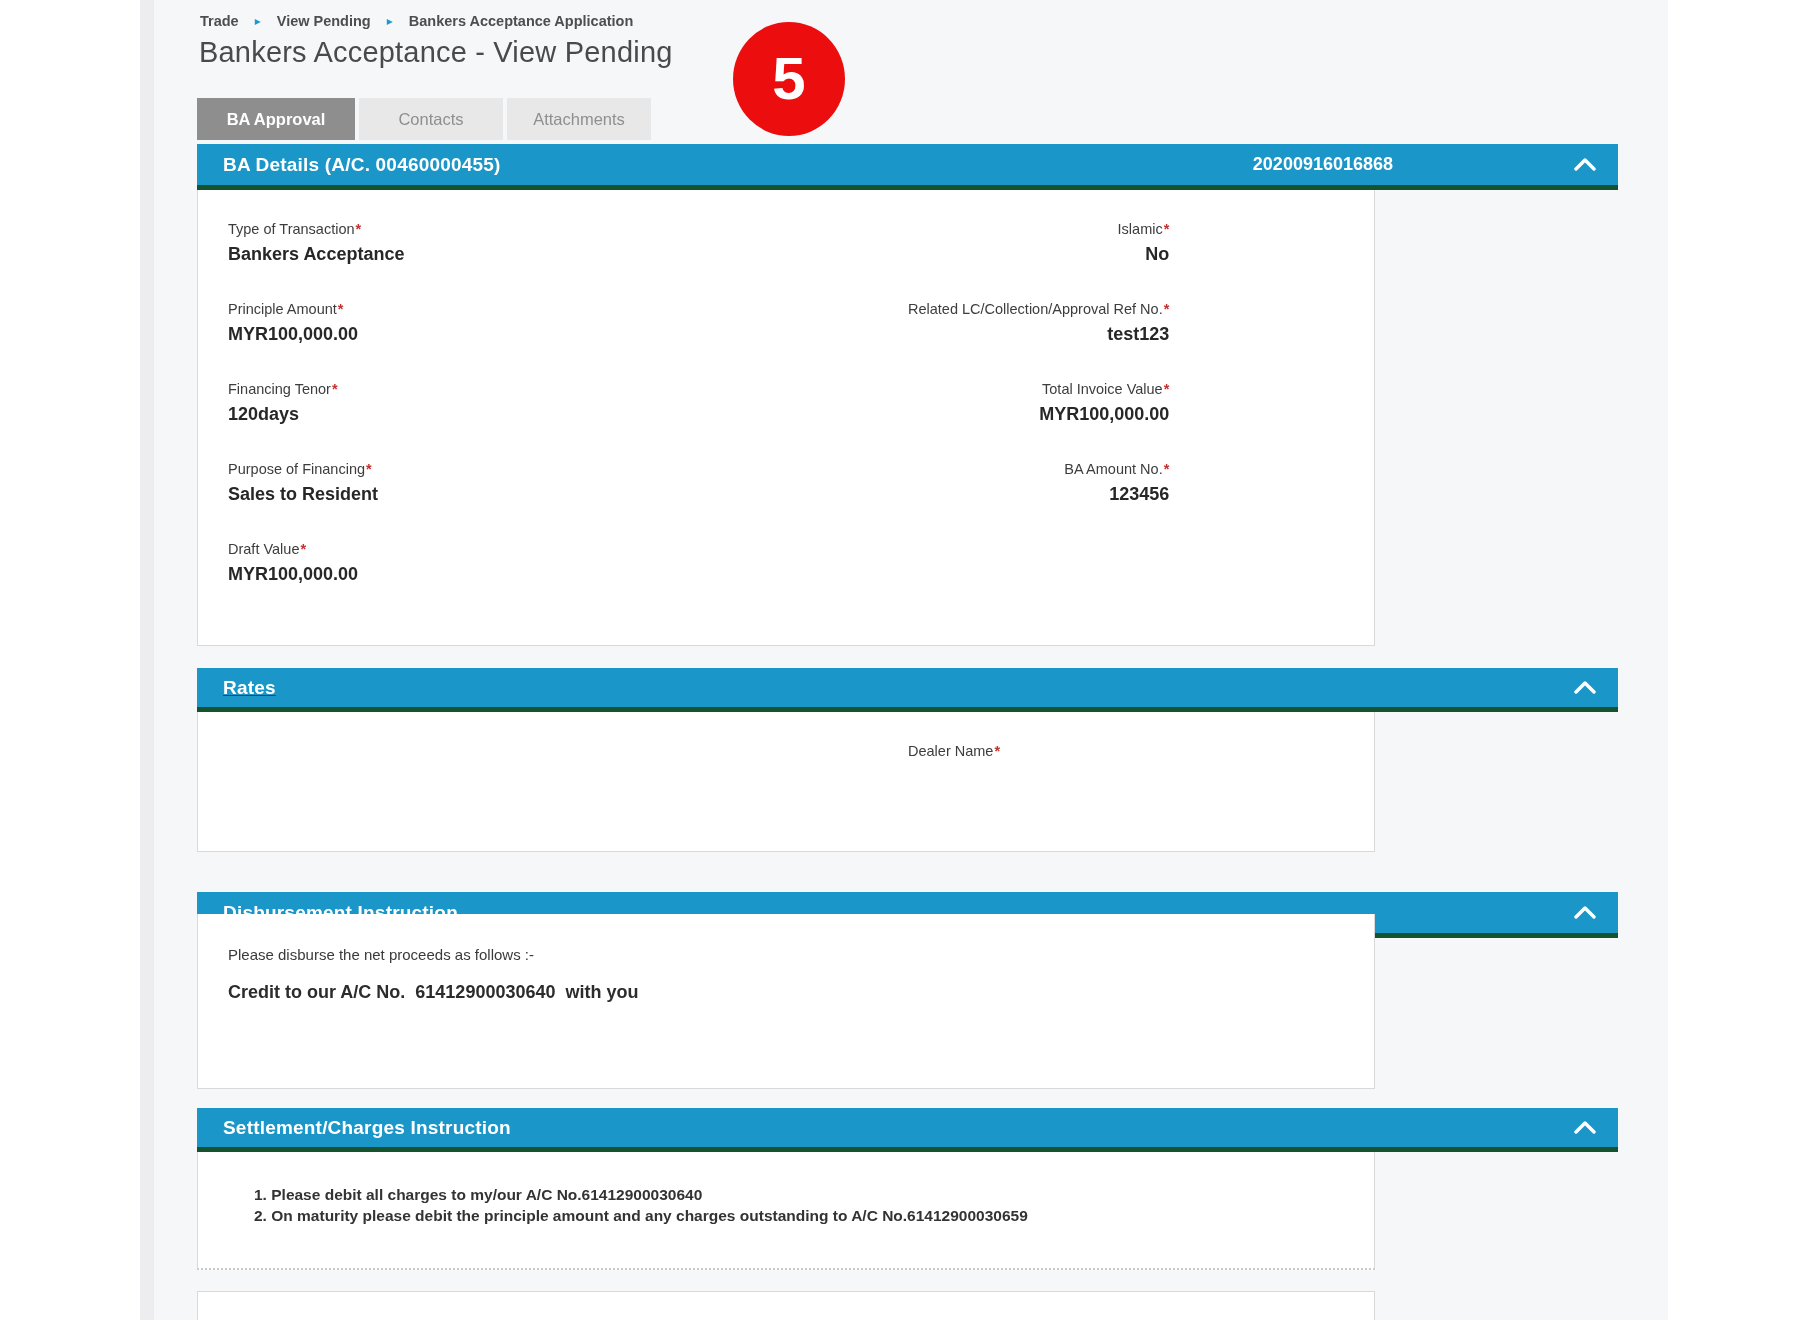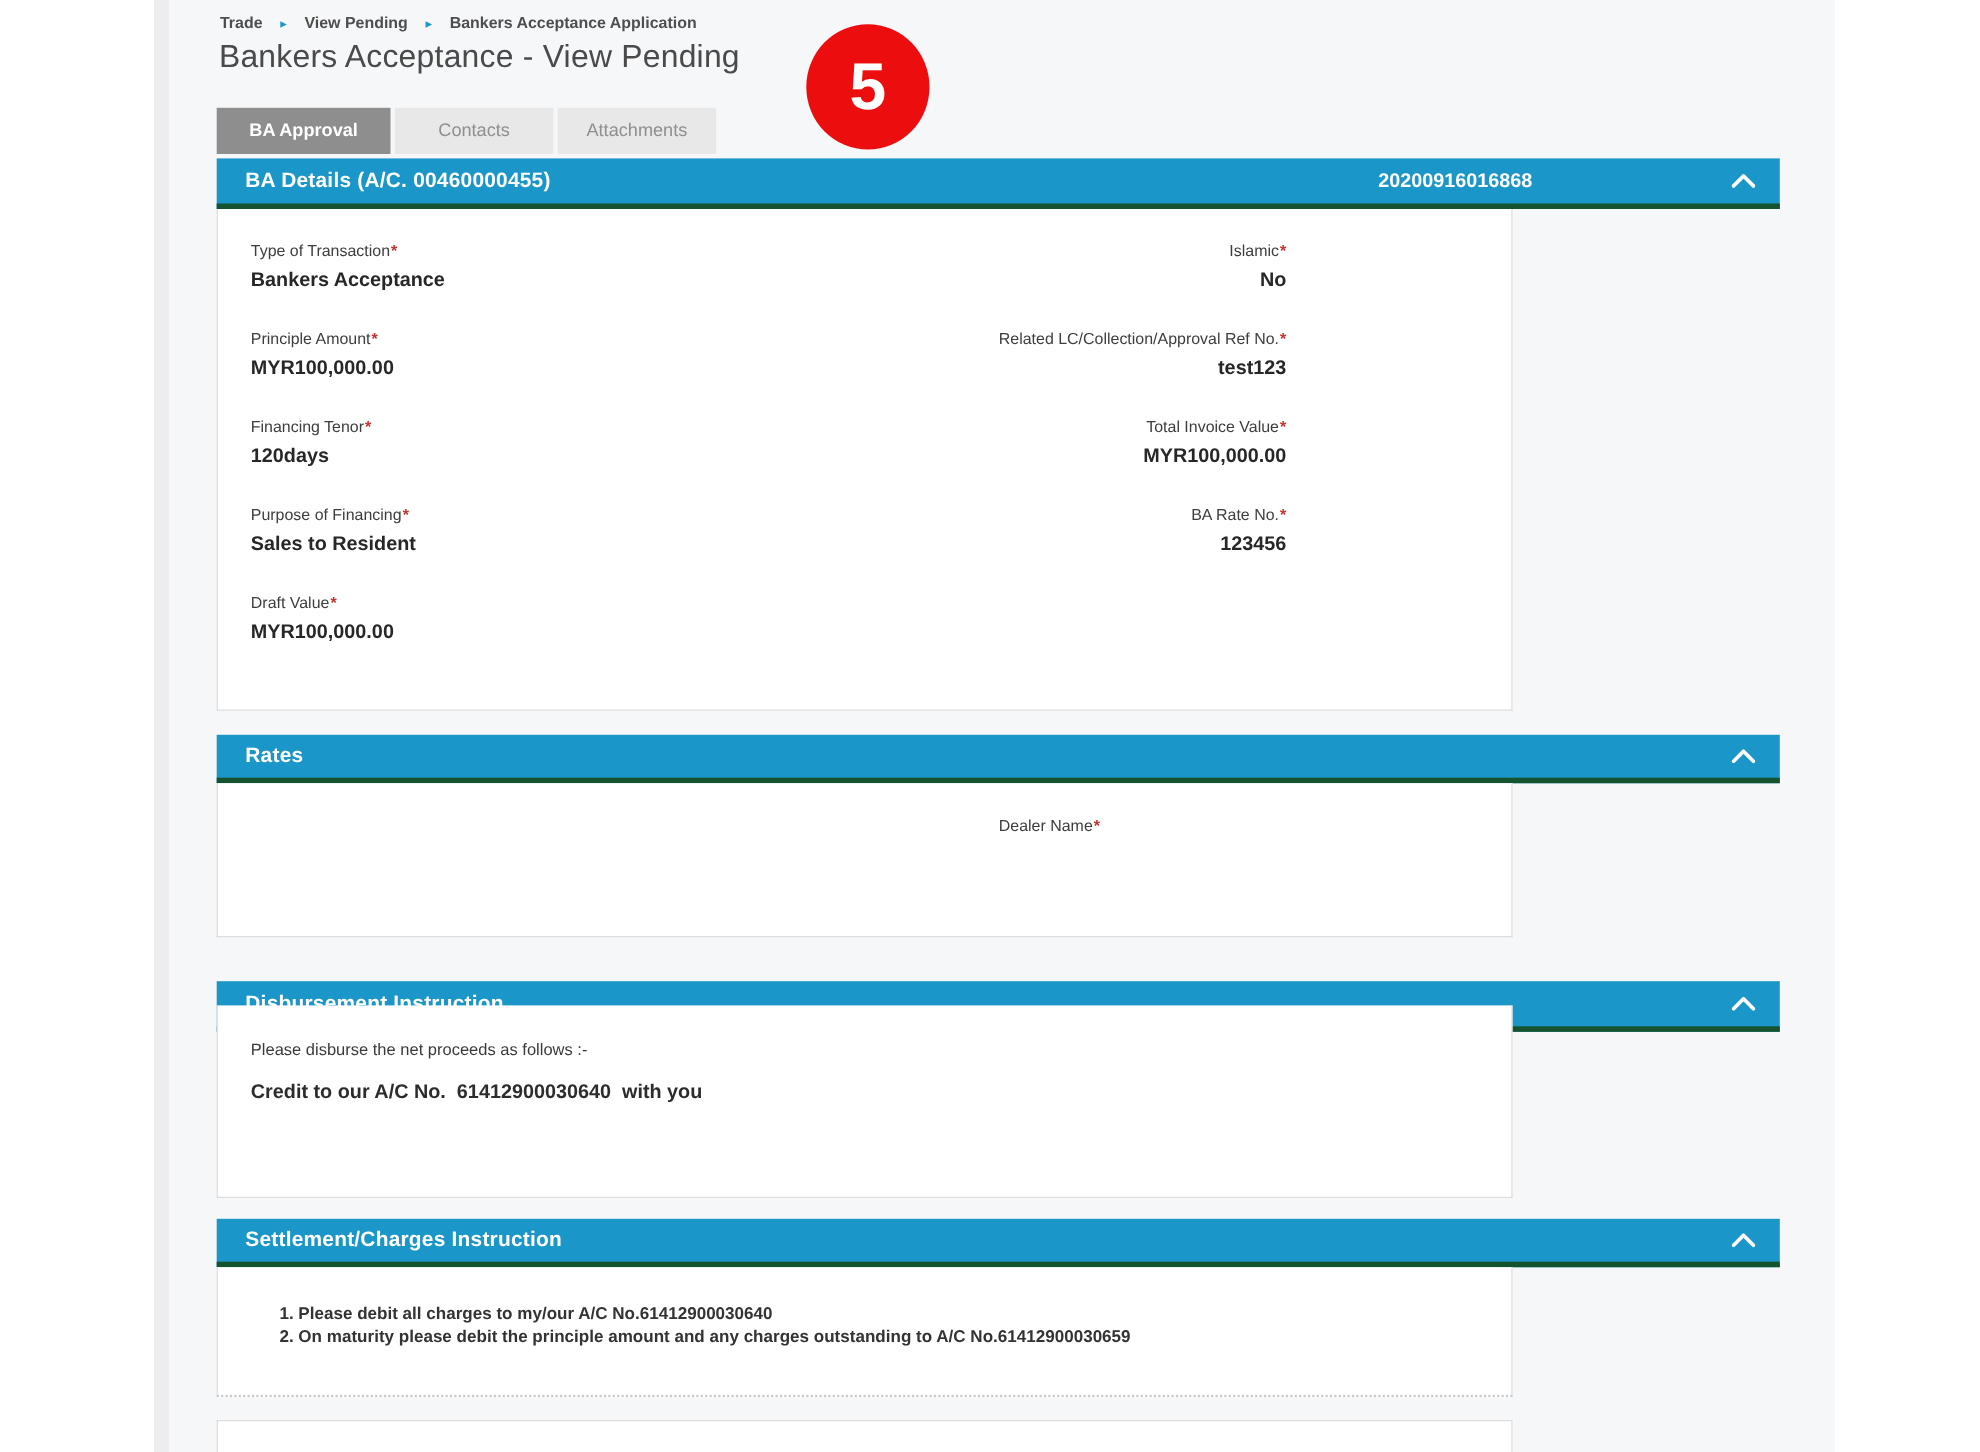--- a/index.html
+++ b/index.html
@@ -80,21 +80,21 @@
 
   
   .card {
     position: absolute; left: 197px; width: 1178px;
     background: #ffffff;
     border: 1px solid #d9d9d9; border-top: none;
   }
 
   .bar-ba   { top: 144px; height: 46px; }
   .card-ba  { top: 190px; height: 456px; }
-  .bar-rates  { top: 668px; height: 44px; }
+  .bar-rates  { top: 668px; height: 44px; text-decoration: underline; }
   .card-rates { top: 712px; height: 140px; }
   .bar-disb   { top: 892px; height: 46px; }
   .card-disb  { top: 914px; height: 175px; }
   .bar-settle  { top: 1108px; height: 44px; }
   .card-settle { top: 1152px; height: 118px; border-bottom: 2px dotted #c9c9c9; }
   .card-next   { top: 1291px; height: 80px; border-top: 1px solid #d9d9d9; }
 
   
   .col { position: absolute; top: 30px; }
   .col-left  { left: 30px; }
@@ -183,21 +183,21 @@
     </div>
     <div class="field">
       <div class="flabel"><span>Related LC/Collection/Approval Ref No.</span><span class="req">*</span></div>
       <div class="fvalue">test123</div>
     </div>
     <div class="field">
       <div class="flabel"><span>Total Invoice Value</span><span class="req">*</span></div>
       <div class="fvalue">MYR100,000.00</div>
     </div>
     <div class="field">
-      <div class="flabel"><span>BA Rate No.</span><span class="req">*</span></div>
+      <div class="flabel"><span>BA Amount No.</span><span class="req">*</span></div>
       <div class="fvalue">123456</div>
     </div>
   </div>
 </div>
 
 <div class="bar bar-rates">
   <span class="bar-title">Rates</span>
   <button class="chev">
     <svg width="22" height="13" viewBox="0 0 22 13">
         <polyline points="2,11 11,2 20,11" fill="none" stroke="#ffffff" stroke-width="3.4" stroke-linecap="round" stroke-linejoin="round"></polyline>

